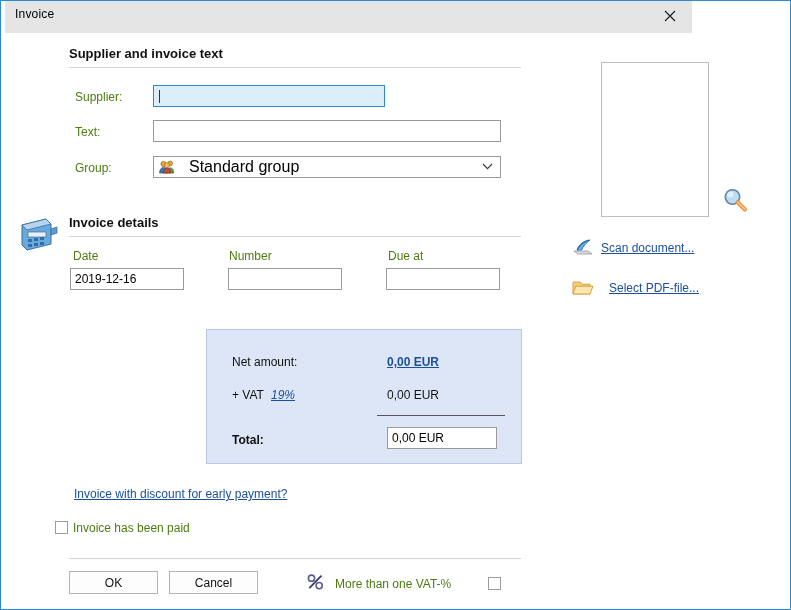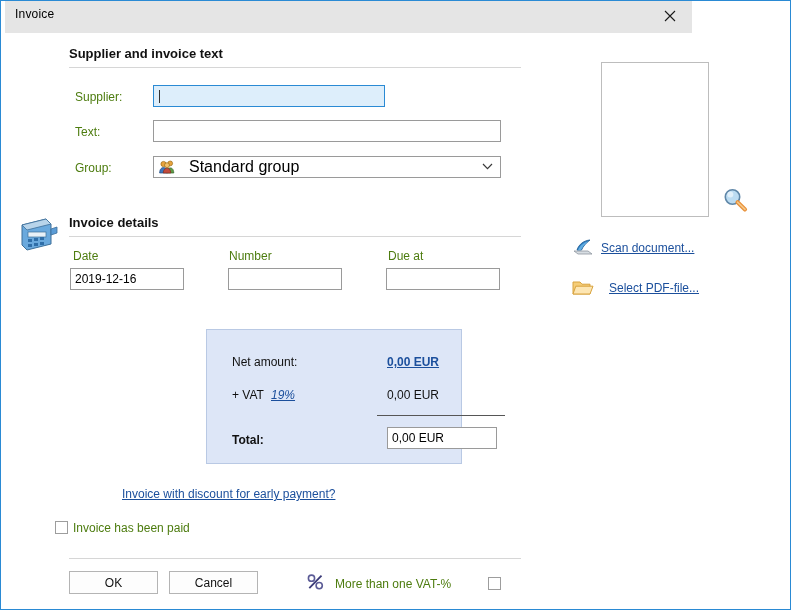--- a/index.html
+++ b/index.html
@@ -151,21 +151,21 @@
   }
   #group-chevron {
     position: absolute;
     right: 7px; top: 6px;
   }
 
   
   #amount-panel {
     position: absolute;
     left: 205px; top: 328px;
-    width: 256px; height: 135px;
+    width: 316px; height: 135px;
     background: #dde6f7;
     border: 1px solid #b9c9e4;
   }
   .amt-lbl {
     position: absolute;
     font-size: 12px;
     color: #111;
     white-space: nowrap;
   }
   .link {
@@ -304,21 +304,21 @@
     <div class="amt-lbl" style="left:180px; top:58px;">0,00 EUR</div>
 
     <div id="amt-divider"></div>
 
     <div class="amt-lbl" style="left:25px; top:103px; font-weight:bold;">Total:</div>
     <div class="tbox" style="left:180px; top:97px; width:110px; height:22px;">
       <span>0,00 EUR</span>
     </div>
   </div>
 
-  <div class="lbl link" style="left:73px; top:486px;margin-left:48px;">Invoice with discount for early payment?</div>
+  <div class="lbl link" style="left:73px; top:486px;">Invoice with discount for early payment?</div>
 
   <div class="cbox" style="left:54px; top:520px;"></div>
   <div class="lbl" style="left:72px; top:520px;">Invoice has been paid</div>
 
   <div id="bottom-rule"></div>
 
   <div class="btn" style="left:168px; top:570px; width:89px; height:23px;">Cancel</div>
   <div class="btn" style="left:68px; top:570px; width:89px; height:23px;">OK</div>
 
   <svg width="17" height="16" viewBox="0 0 17 16" style="position:absolute;left:306px;top:573px;">

